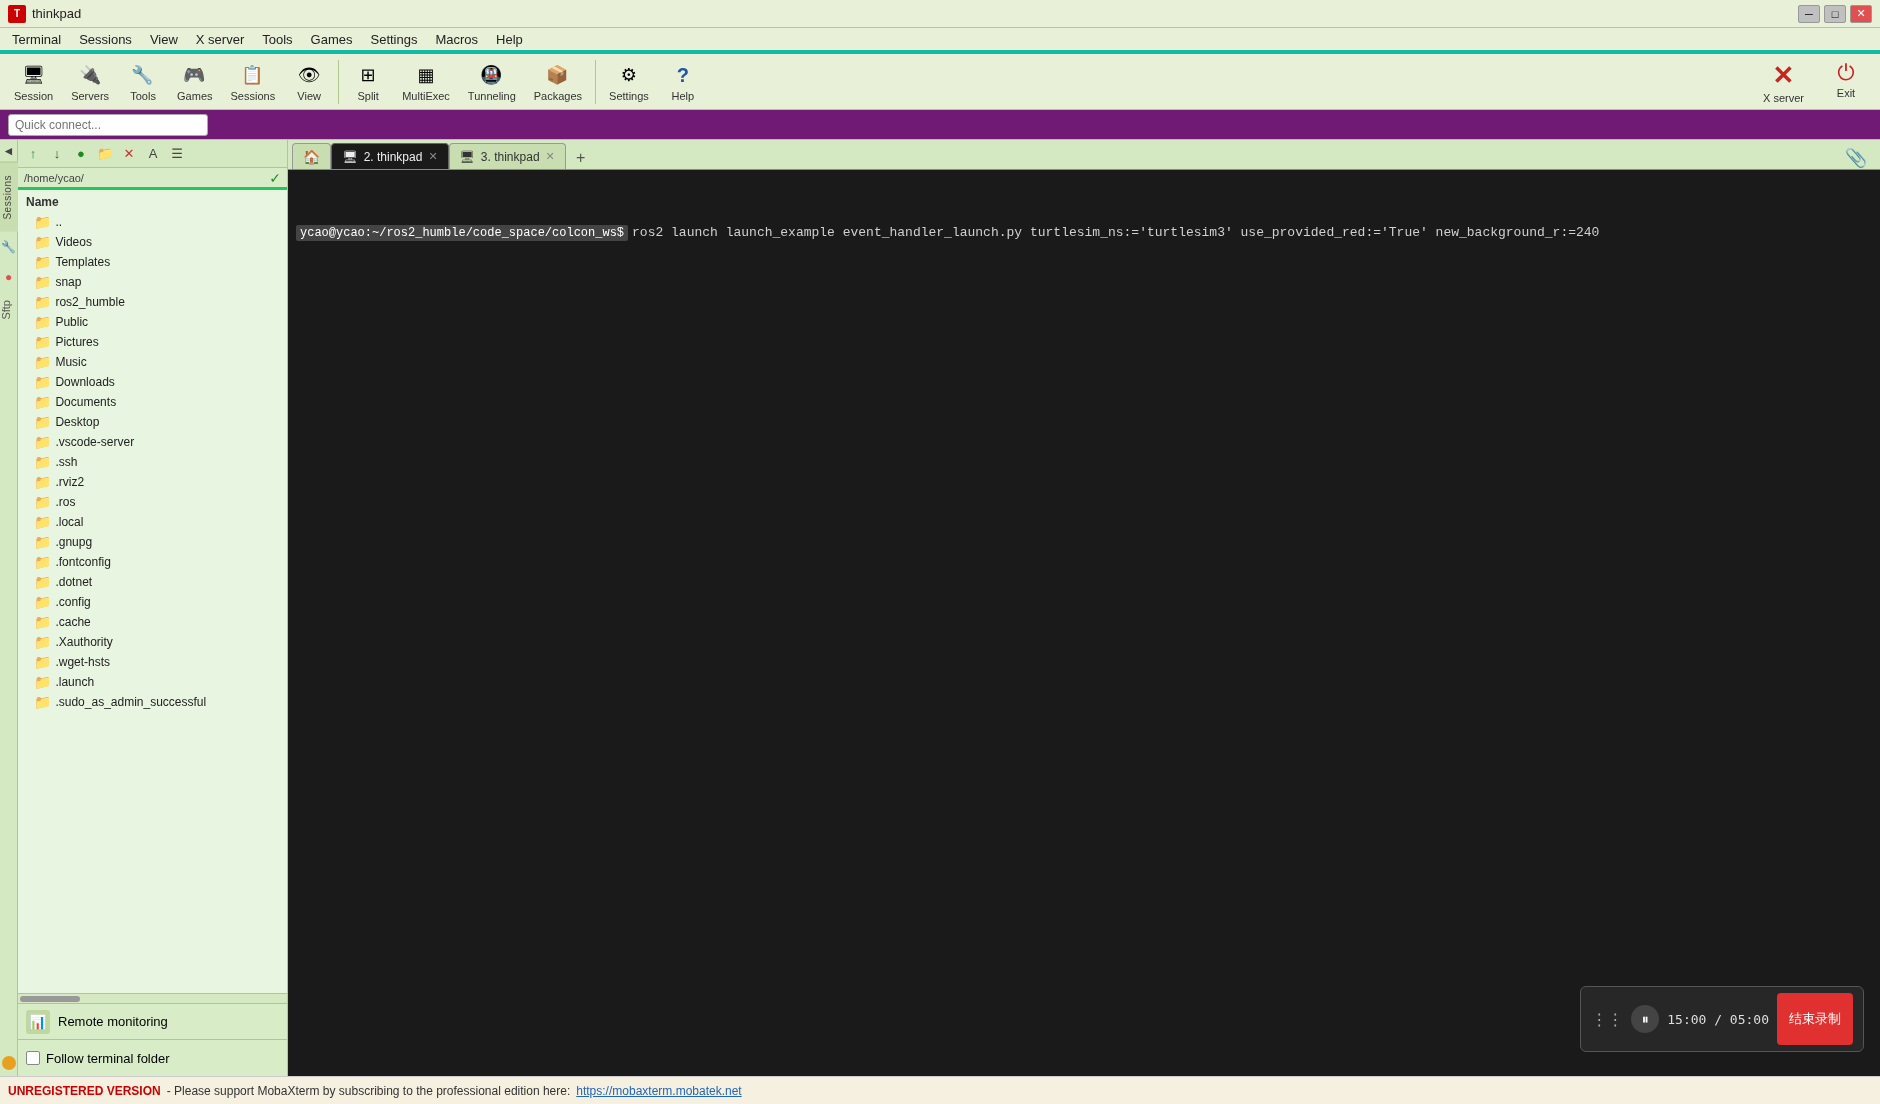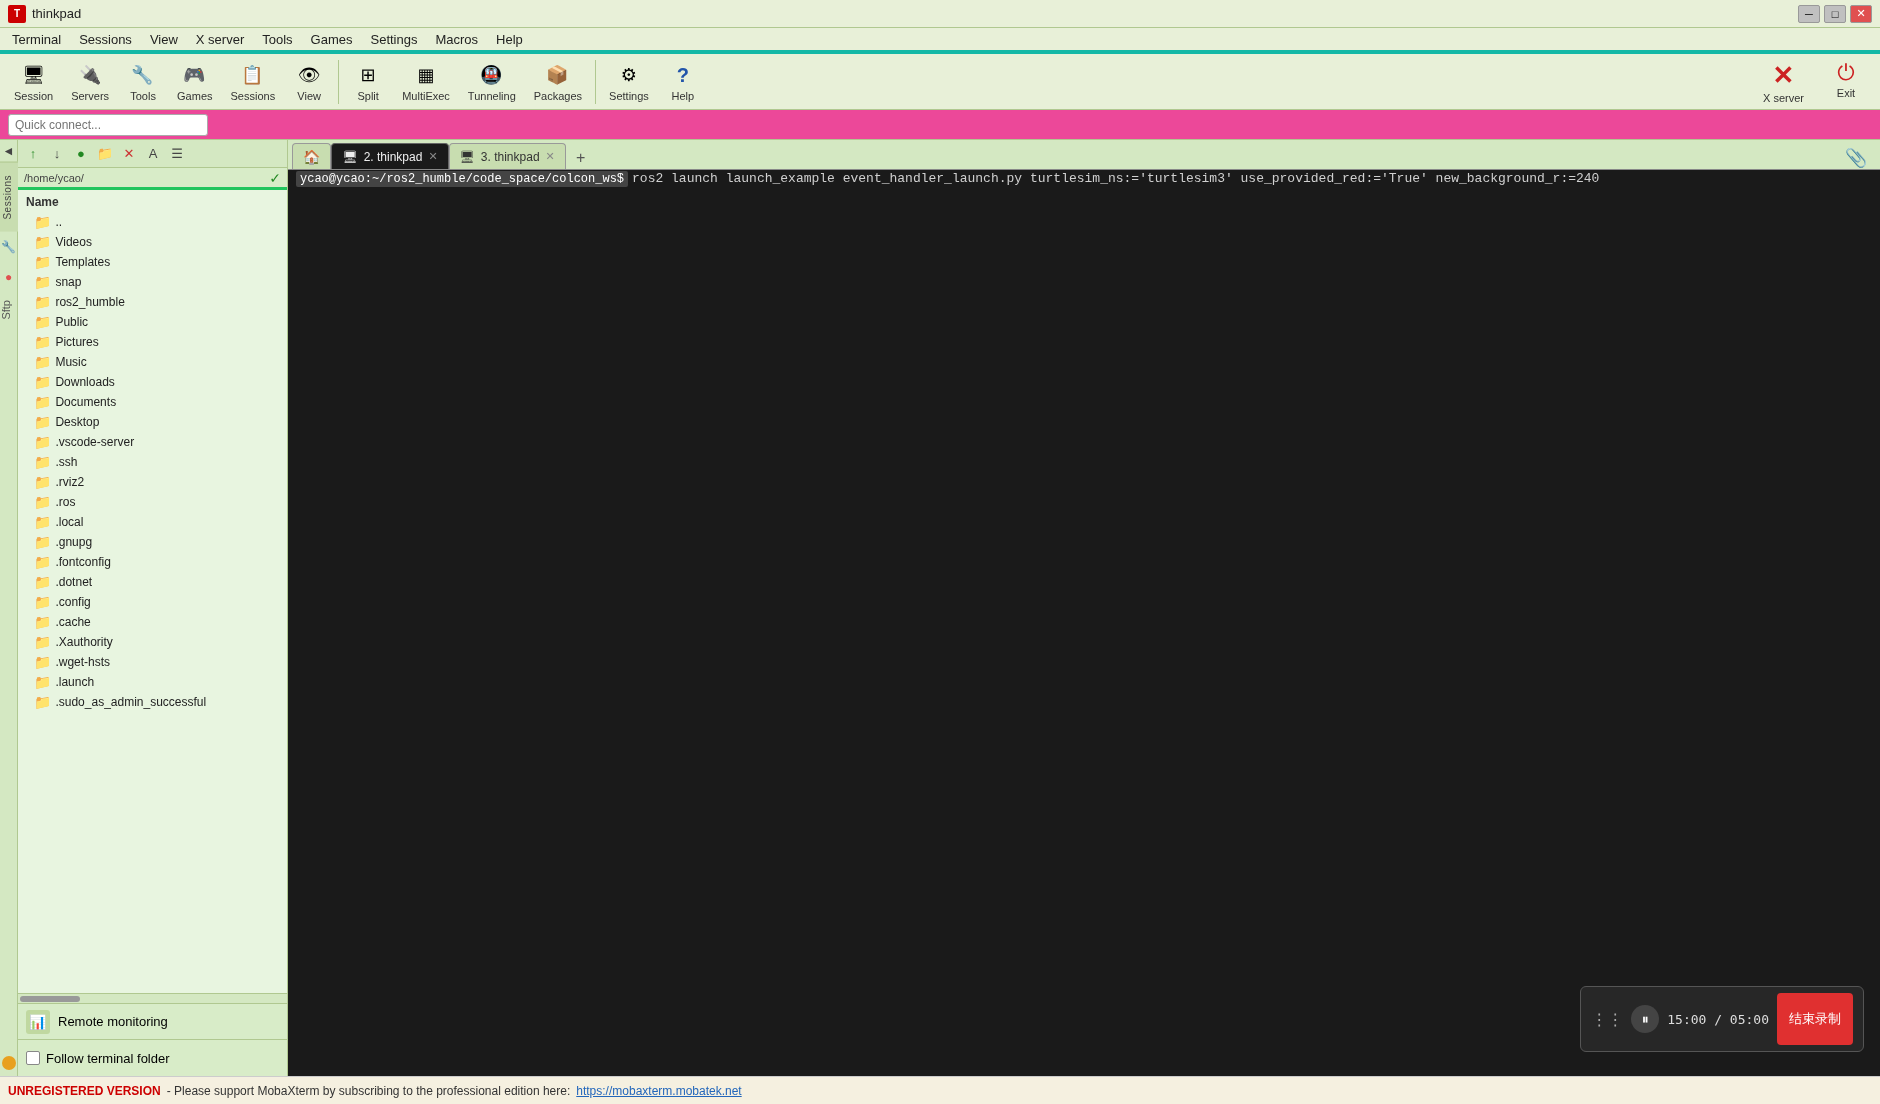--- a/index.html
+++ b/index.html
@@ -115,21 +115,21 @@
       cursor: pointer;
       border-radius: 4px;
       min-width: 56px;
     }
     .xserver-icon { color: #cc2222; font-size: 22px; }
     .exit-icon { color: #cc2222; font-size: 22px; }
 
     
     #quick-connect {
       height: 30px;
-      background: #ec4899;
+      background: #701a75;
       display: flex;
       align-items: center;
       padding: 0 8px;
       border-bottom: 1px solid #b0c890;
       gap: 4px;
     }
     #quick-connect input {
       flex: 0 0 200px;
       height: 22px;
       border: 1px solid #aaa;
@@ -283,25 +283,26 @@
     .tab-home-icon { font-size: 14px; color: #888; }
 
     
     #terminal-area {
       flex: 1;
       background: #1a1a1a;
       position: relative;
       overflow: hidden;
     }
     #terminal-output {
-      padding: 0 8px;
+      padding: 12px 8px;
       font-family: 'Courier New', monospace;
       font-size: 13px;
       color: #d0d0d0;
       line-height: 1.4;
+      margin-top: 42px;
     }
     .term-prompt-line {
       display: flex;
       align-items: center;
     }
     .term-prompt {
       background: #444;
       color: #fff;
       padding: 0 4px;
       margin-right: 4px;

